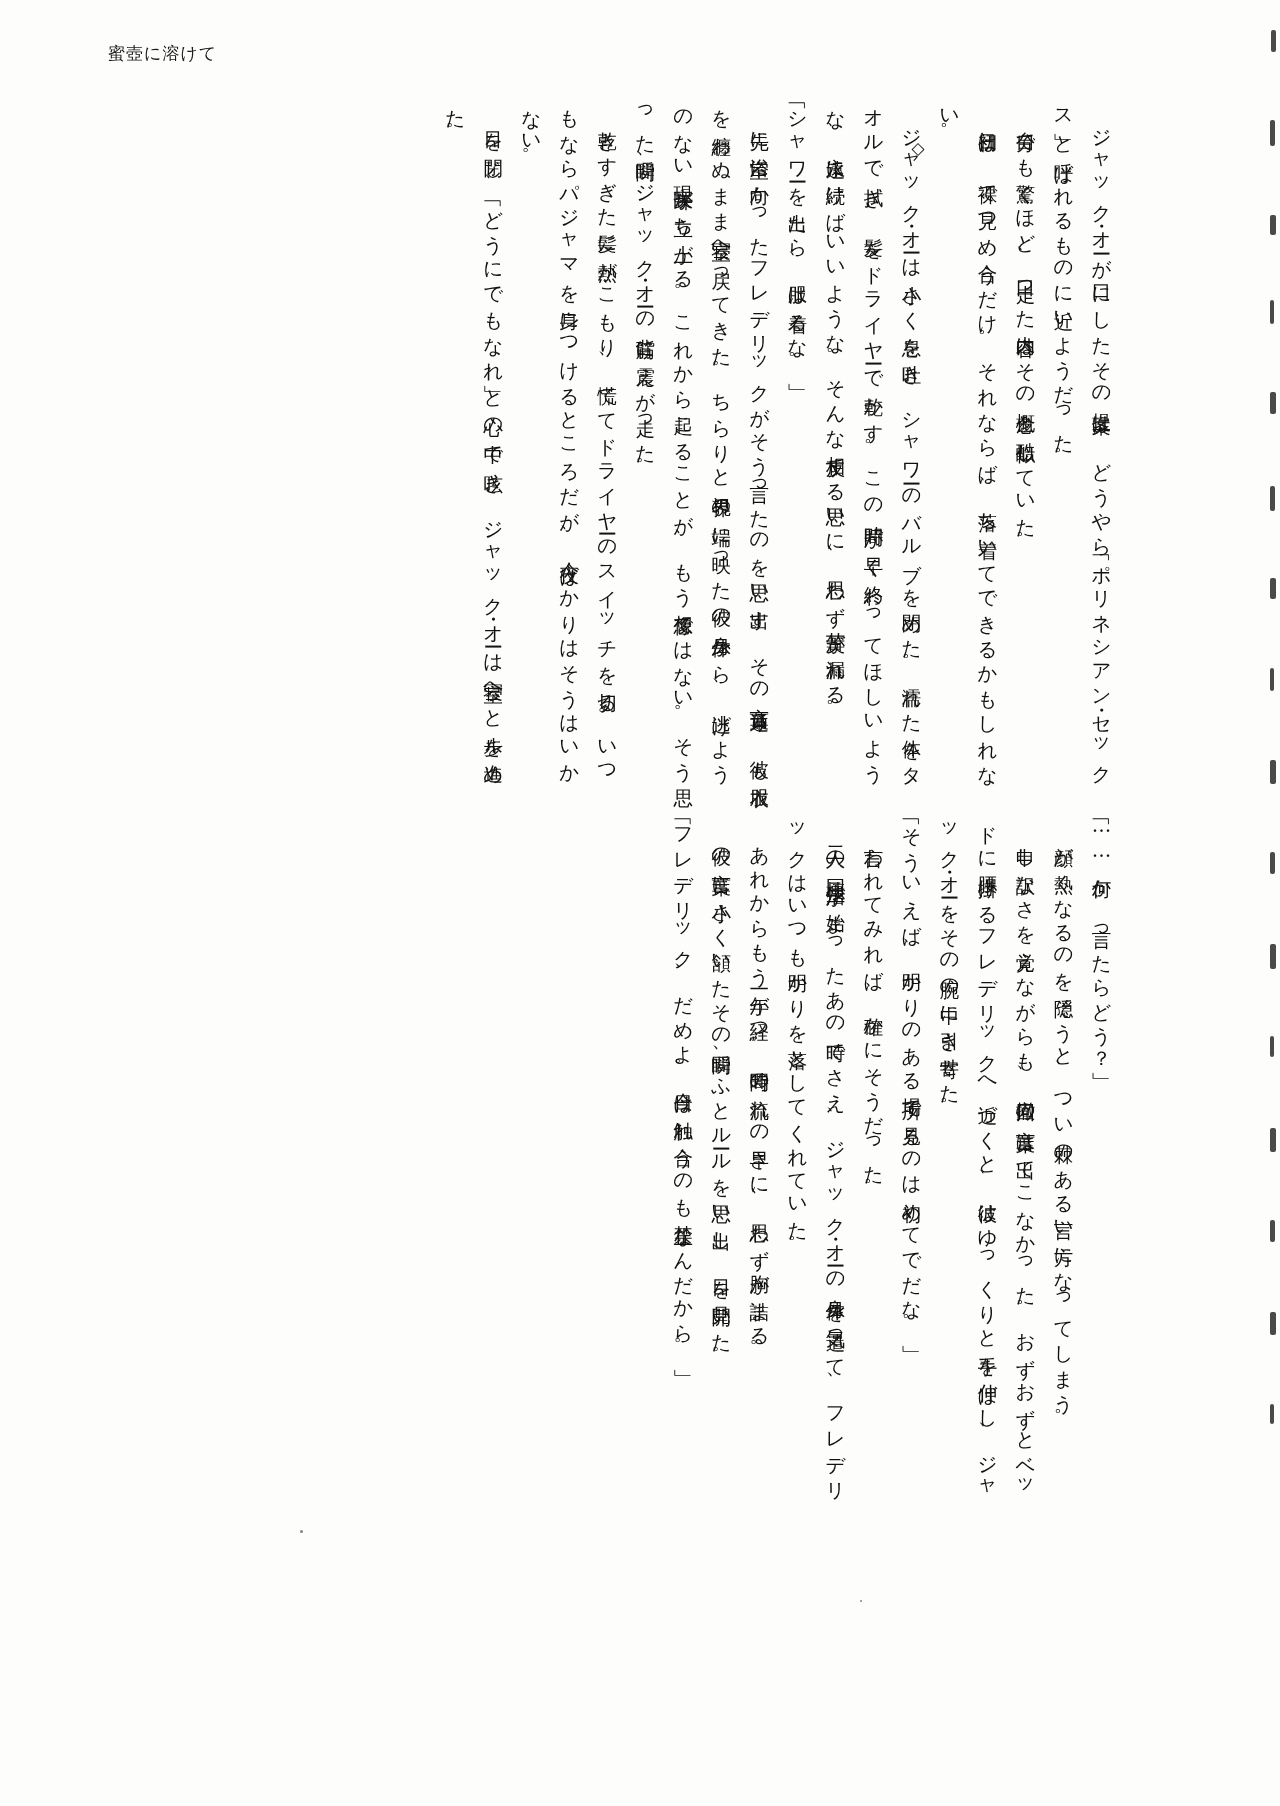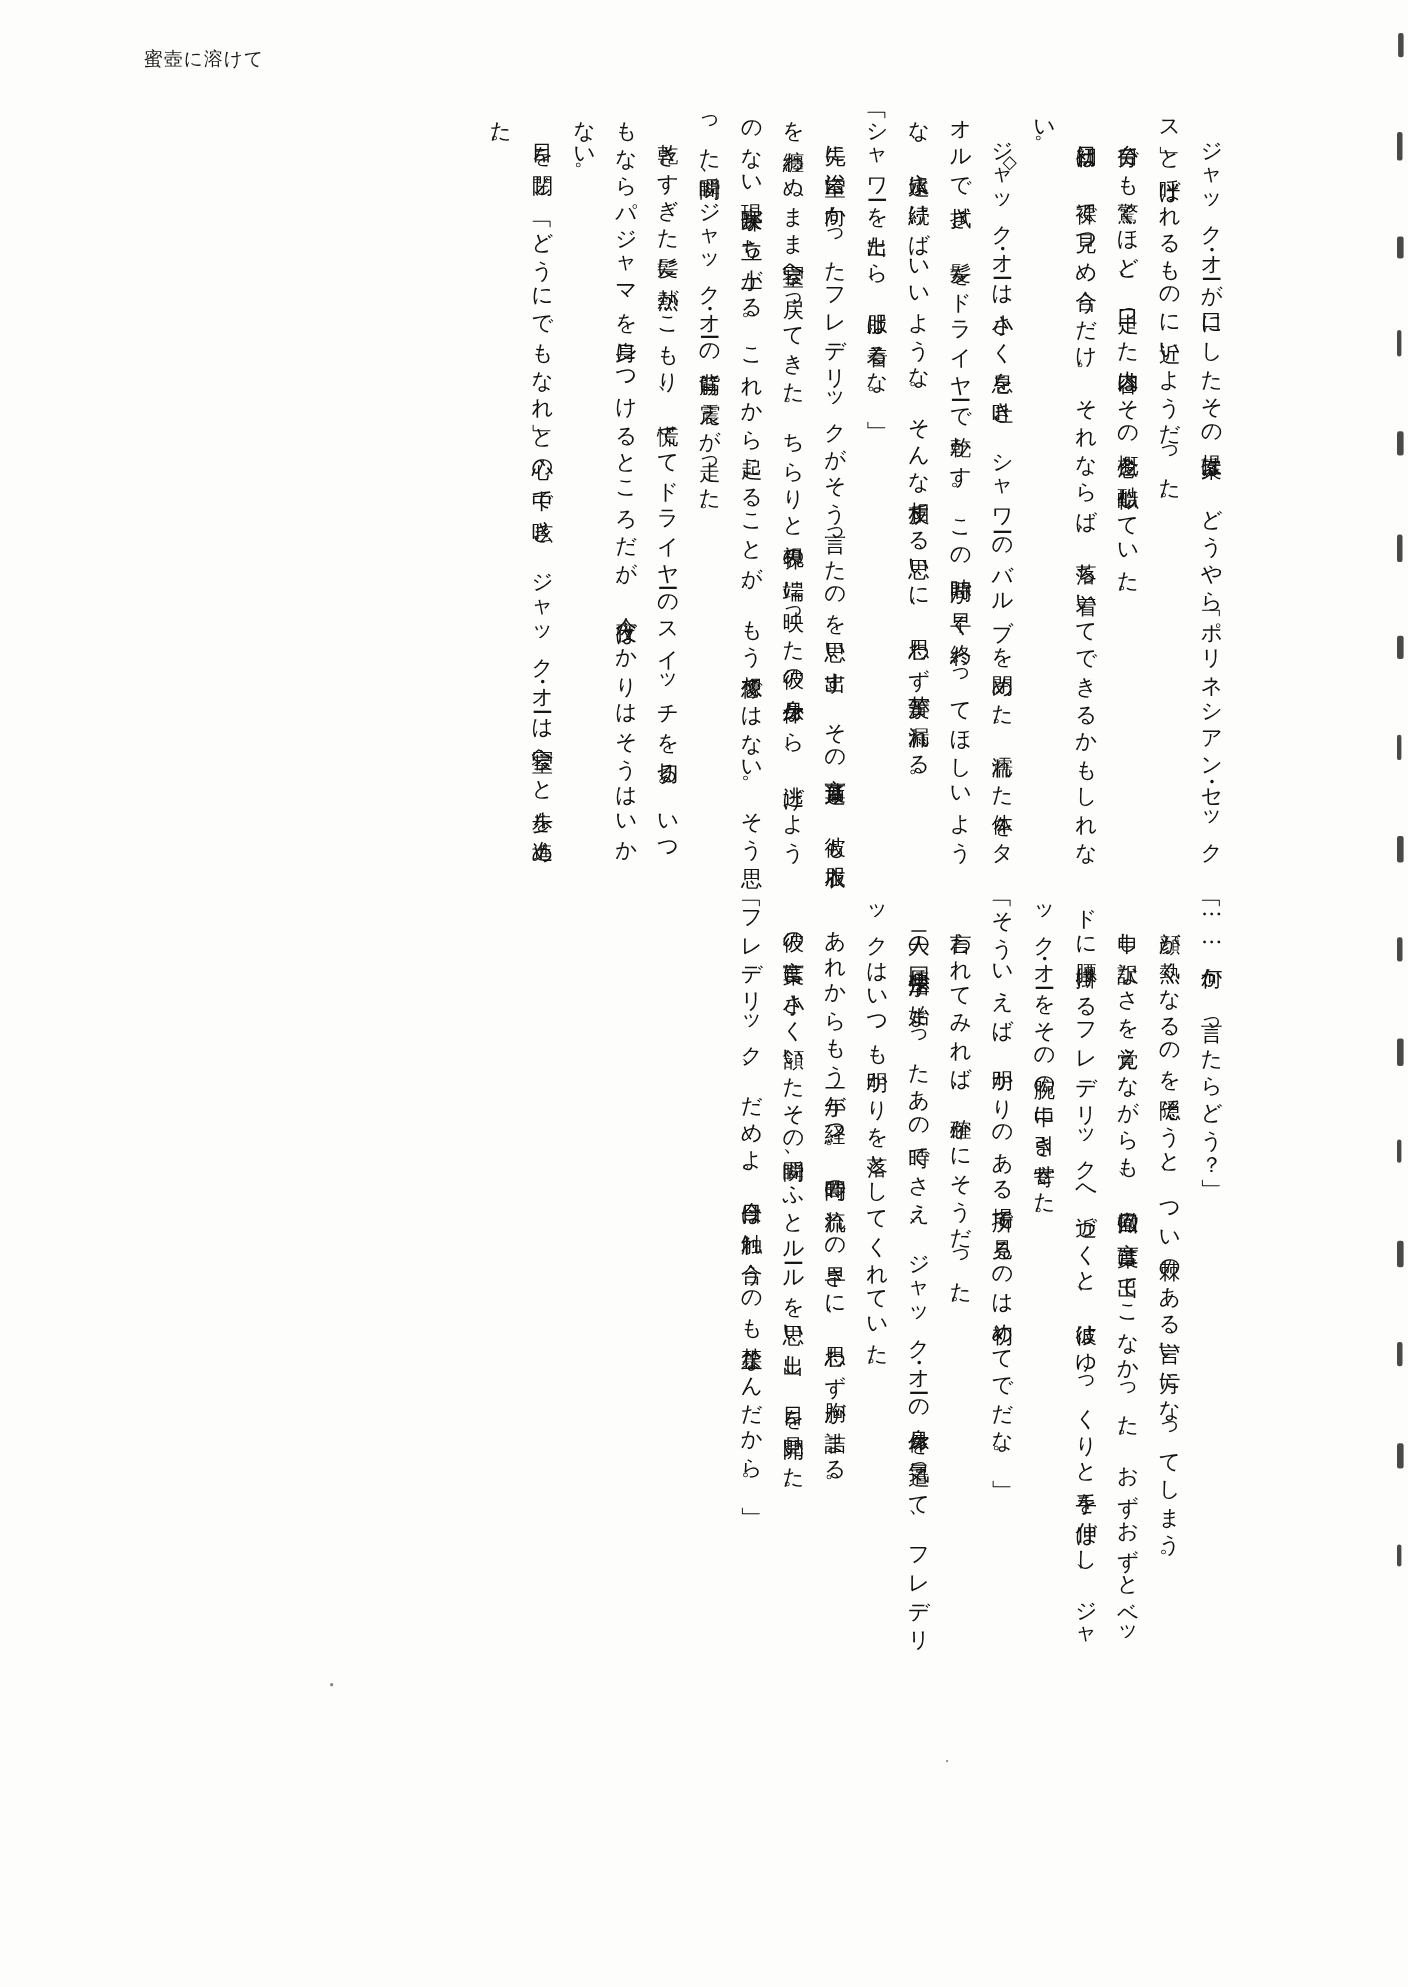--- a/index.html
+++ b/index.html
@@ -42,21 +42,20 @@
   }
 
   .header {
     position: absolute;
     top: 42px;
     left: 108px;
     font-size: 17px;
     letter-spacing: 1px;
     color: #1a1a1a;
     font-family: "DejaVu Serif", "Liberation Serif", serif;
-    margin-left: 23px;
   }
 
   
   .vcol-block {
     position: absolute;
     writing-mode: vertical-rl;
     text-orientation: upright;
     font-size: 19.5px;
     line-height: 1.95;
     letter-spacing: 2.2px;

